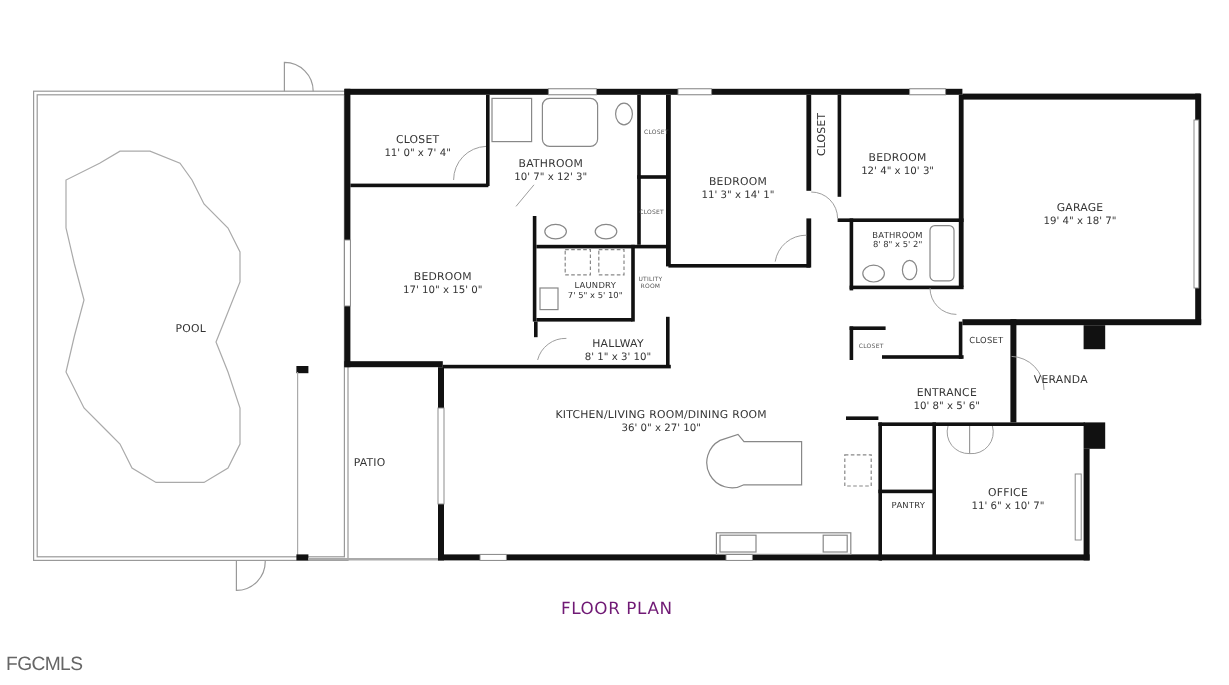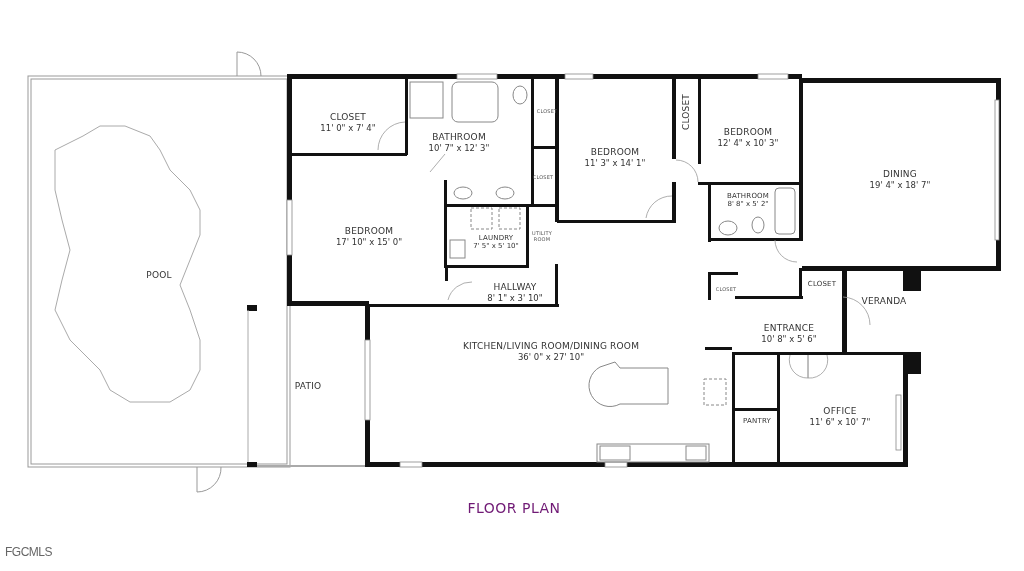--- a/index.html
+++ b/index.html
@@ -6,21 +6,21 @@
   body { width:1024px; height:571px; position:relative; overflow:hidden; font-family:"Liberation Sans", sans-serif; }
   #plan { position:absolute; left:0; top:0; width:1024px; height:571px; }
   .lbl { position:absolute; transform:translateX(-50%); text-align:center; color:#333; font-family:"DejaVu Sans", sans-serif; white-space:nowrap; }
   .lbl .n { font-size:9px; letter-spacing:0.2px; display:block; line-height:11px; }
   .lbl .d { font-size:8.5px; display:block; line-height:10px; }
   .lbl.sm .n { font-size:5px; line-height:6px; color:#555; }
   .lbl.md .n { font-size:7px; line-height:8px; }
   .lbl.md .d { font-size:7px; line-height:8px; }
   .vert { transform:translate(-50%,-50%) rotate(-90deg); }
   #title { position:absolute; left:514px; top:500px; transform:translateX(-50%); font-size:14px; color:#701a75; font-family:"DejaVu Sans", sans-serif; letter-spacing:0.5px; }
-  #brand { position:absolute; left:5px; top:545px; font-size:12px; color:#666; font-family:"Liberation Sans", sans-serif; letter-spacing:-0.5px; }
+  #brand { position:absolute; left:5px; top:545px; font-size:16px; color:#666; font-family:"Liberation Sans", sans-serif; letter-spacing:-0.5px; }
 </style>
 </head>
 <body>
 
 <svg id="plan" viewBox="0 0 1024 571" xmlns="http://www.w3.org/2000/svg">
 
   <g fill="none" stroke="#999" stroke-width="1">
     <rect x="28" y="76" width="262" height="391"></rect>
     <rect x="31" y="79" width="256" height="385"></rect>
   </g>
@@ -171,30 +171,30 @@
 </div>
 <div class="lbl" style="left:748px;top:127px;">
   <span class="n">BEDROOM</span>
   <span class="d">12' 4" x 10' 3"</span>
 </div>
 <div class="lbl md" style="left:748px;top:192px;">
   <span class="n">BATHROOM</span>
   <span class="d">8' 8" x 5' 2"</span>
 </div>
 <div class="lbl" style="left:900px;top:169px;">
-  <span class="n">DINING</span>
+  <span class="n">GARAGE</span>
   <span class="d">19' 4" x 18' 7"</span>
 </div>
 <div class="lbl sm" style="left:726px;top:286px;">
   <span class="n">CLOSET</span>
 </div>
 <div class="lbl md" style="left:822px;top:280px;">
   <span class="n">CLOSET</span>
 </div>
-<div class="lbl" style="left:884px;top:296px;text-align:right;">
+<div class="lbl" style="left:884px;top:312px;text-align:right;">
   <span class="n">VERANDA</span>
 </div>
 <div class="lbl" style="left:789px;top:323px;">
   <span class="n">ENTRANCE</span>
   <span class="d">10' 8" x 5' 6"</span>
 </div>
 <div class="lbl" style="left:551px;top:341px;">
   <span class="n">KITCHEN/LIVING ROOM/DINING ROOM</span>
   <span class="d">36' 0" x 27' 10"</span>
 </div>

